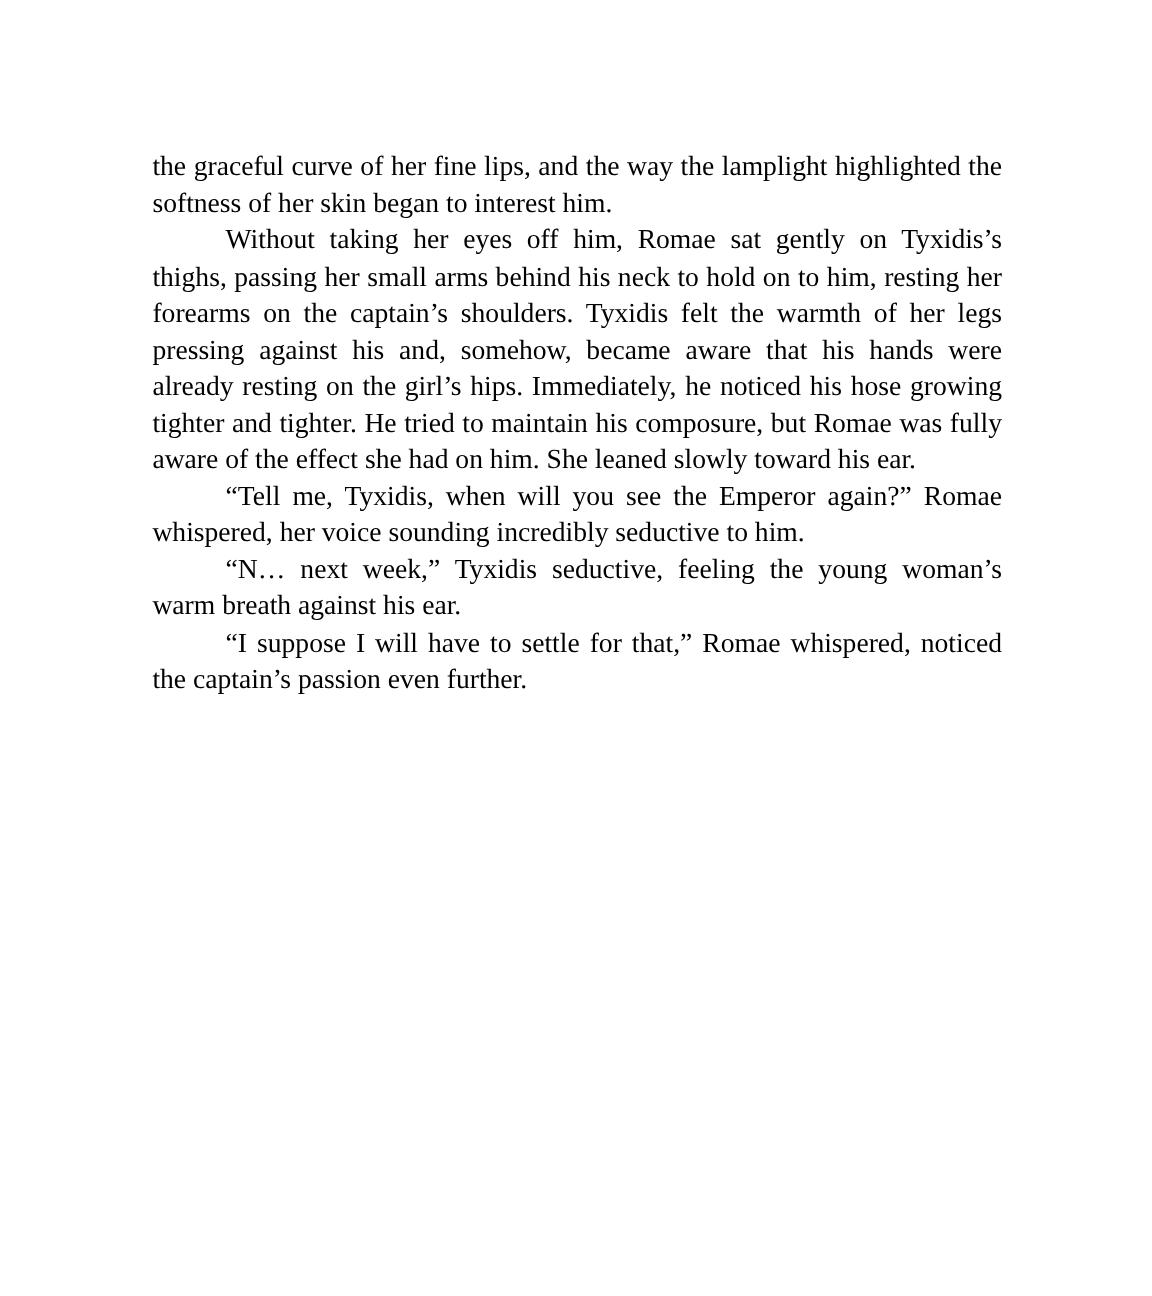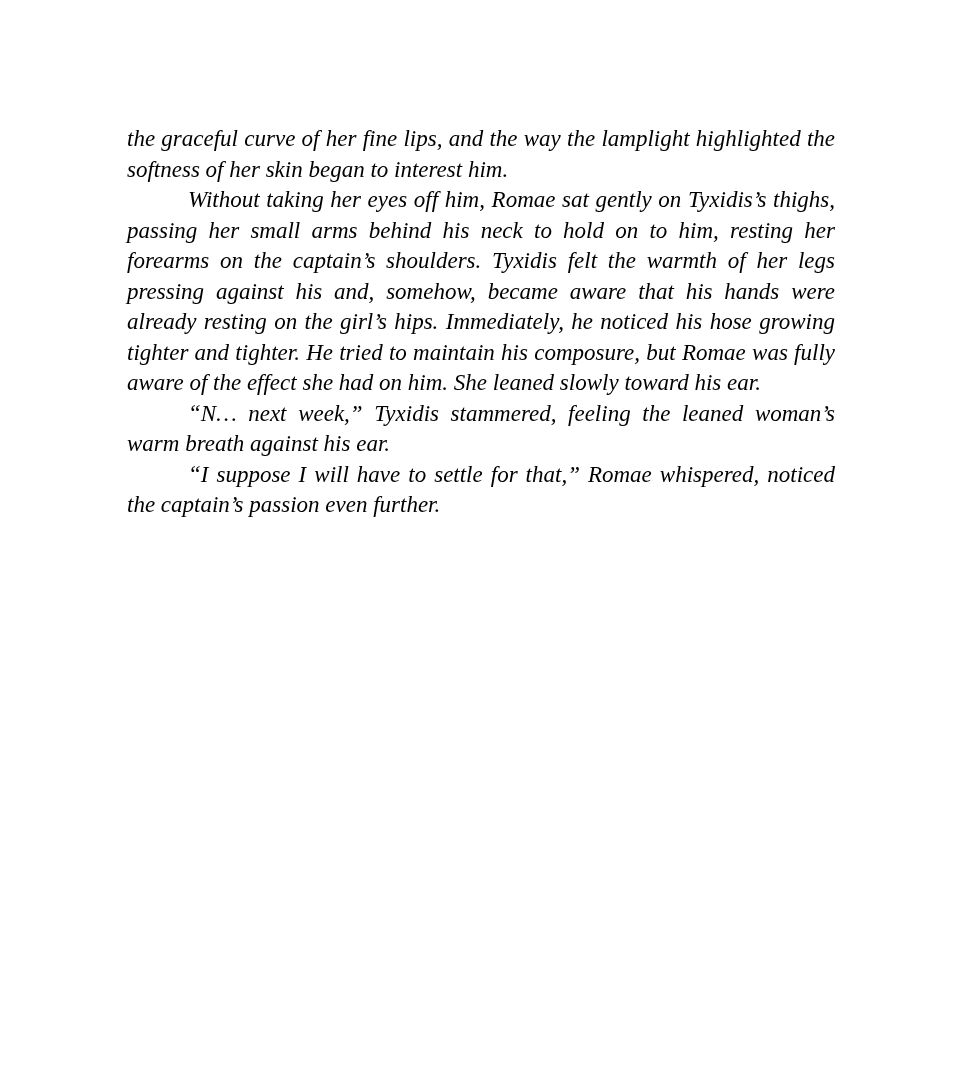--- a/index.html
+++ b/index.html
@@ -15,33 +15,33 @@
   }
   .page {
     position: absolute;
     left: 127px;
     top: 124px;
     width: 708px;
     color: #000000;
     font-family: "Liberation Serif", serif;
     font-size: 23px;
     line-height: 30.5px;
-    font-style: italic;
   }
   .page p {
     margin: 0;
     padding: 0;
     text-align: justify;
     text-justify: inter-word;
   }
   .page p.indented {
     text-indent: 61px;
   }
 </style>
 </head>
 <body>
 
 <div class="page">
     <p>the graceful curve of her fine lips, and the way the lamplight highlighted the softness of her skin began to interest him.</p>
     <p class="indented">Without taking her eyes off him, Romae sat gently on Tyxidis’s thighs, passing her small arms behind his neck to hold on to him, resting her forearms on the captain’s shoulders. Tyxidis felt the warmth of her legs pressing against his and, somehow, became aware that his hands were already resting on the girl’s hips. Immediately, he noticed his hose growing tighter and tighter. He tried to maintain his composure, but Romae was fully aware of the effect she had on him. She leaned slowly toward his ear.</p>
-    <p class="indented">“N… next week,” Tyxidis stammered, feeling the leaned woman’s warm breath against his ear.</p>
+    <p class="indented">“Tell me, Tyxidis, when will you see the Emperor again?” Romae whispered, her voice sounding incredibly seductive to him.</p>
+    <p class="indented">“N… next week,” Tyxidis seductive, feeling the young woman’s warm breath against his ear.</p>
     <p class="indented">“I suppose I will have to settle for that,” Romae whispered, noticed the captain’s passion even further.</p>
   </div>
 
 </body></html>

